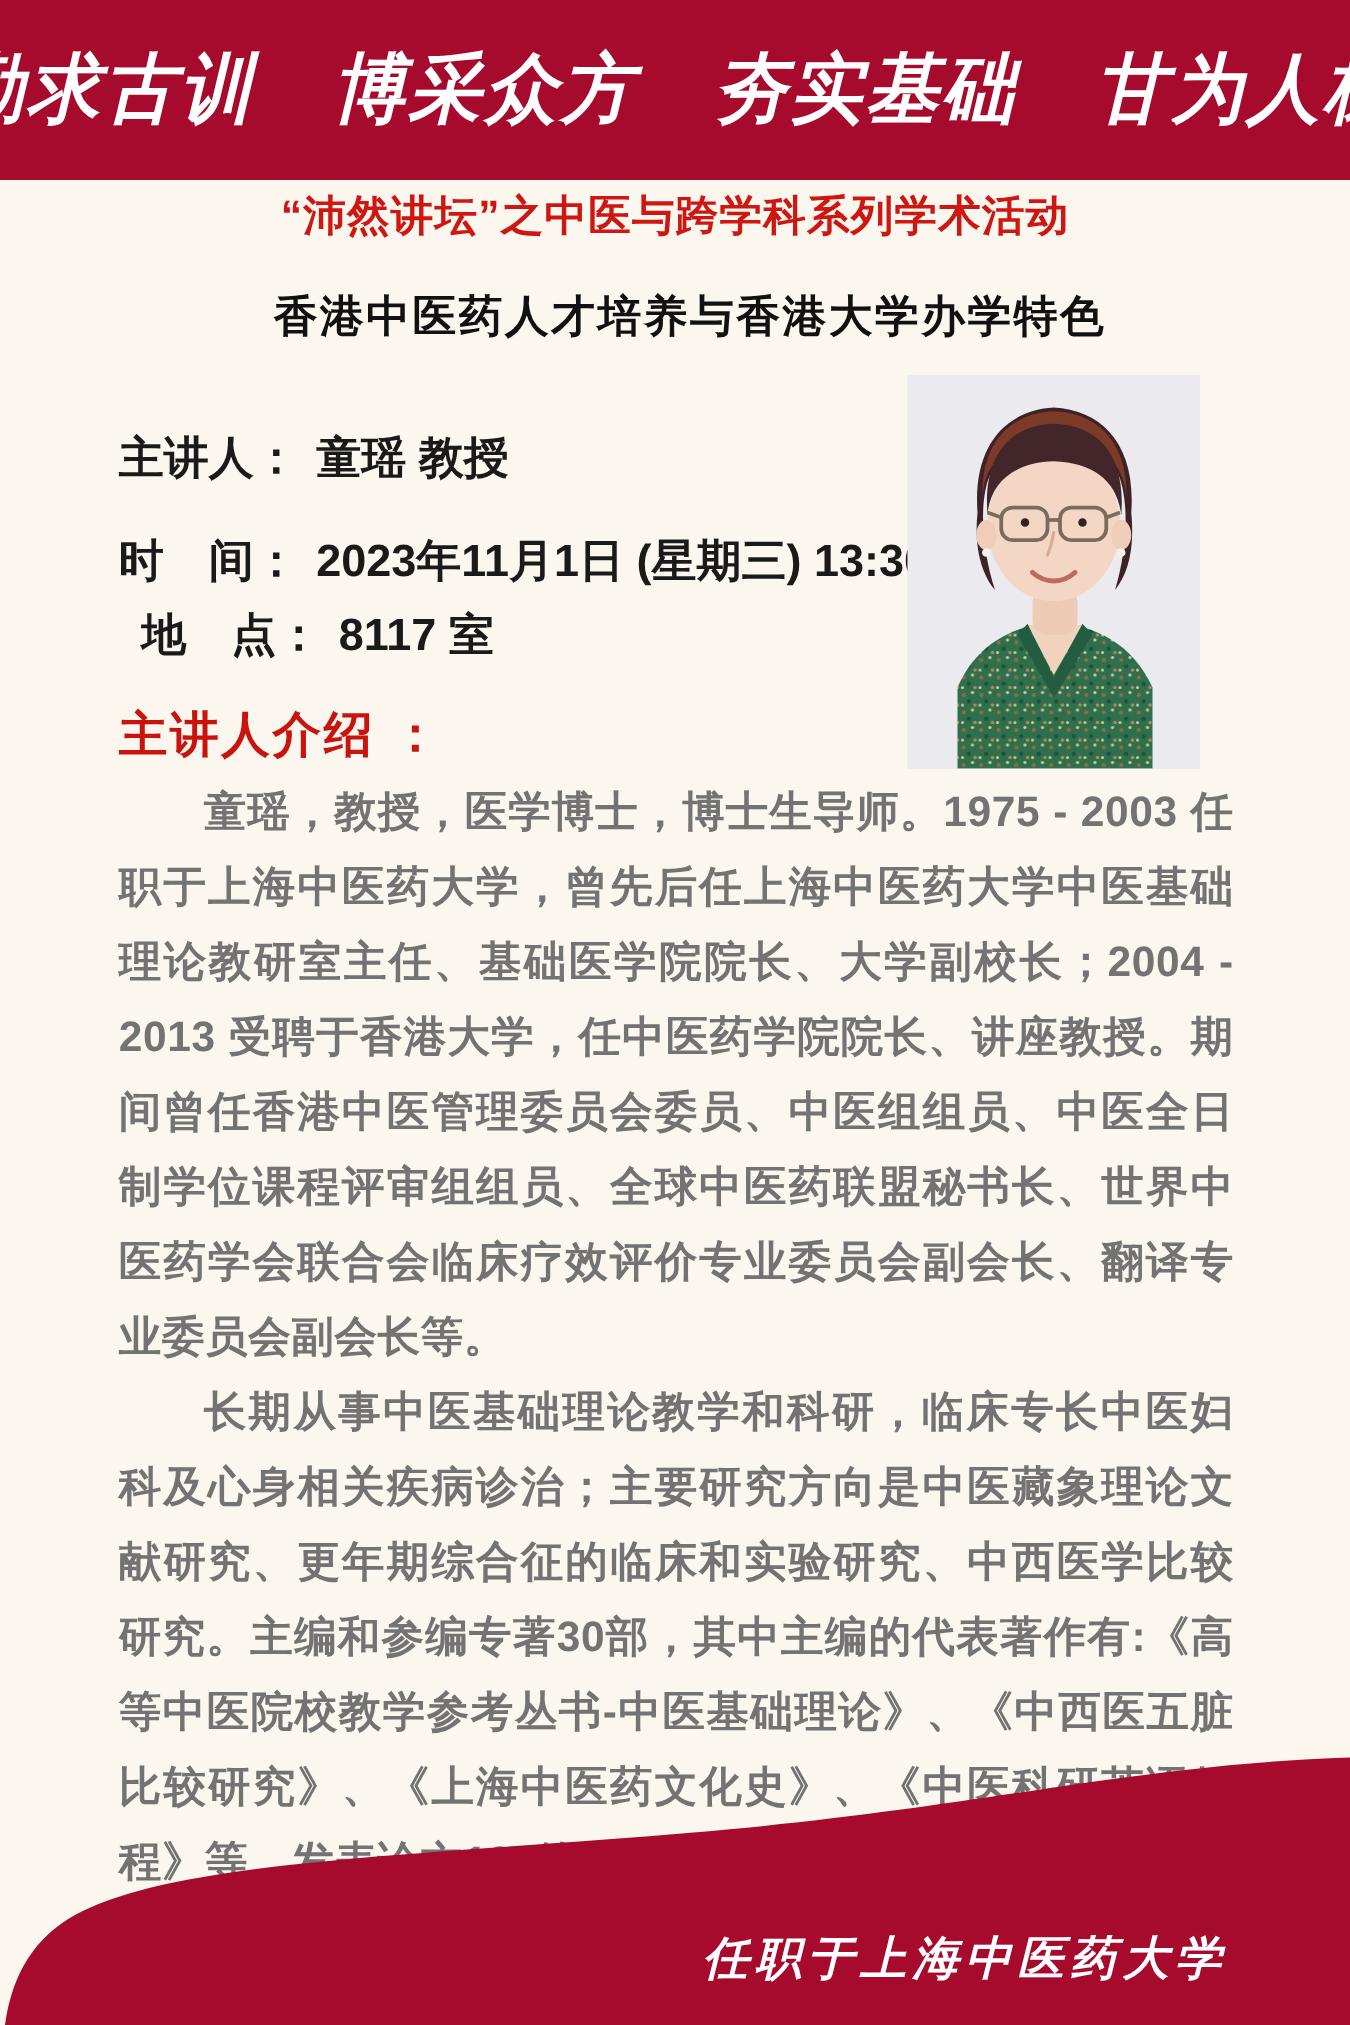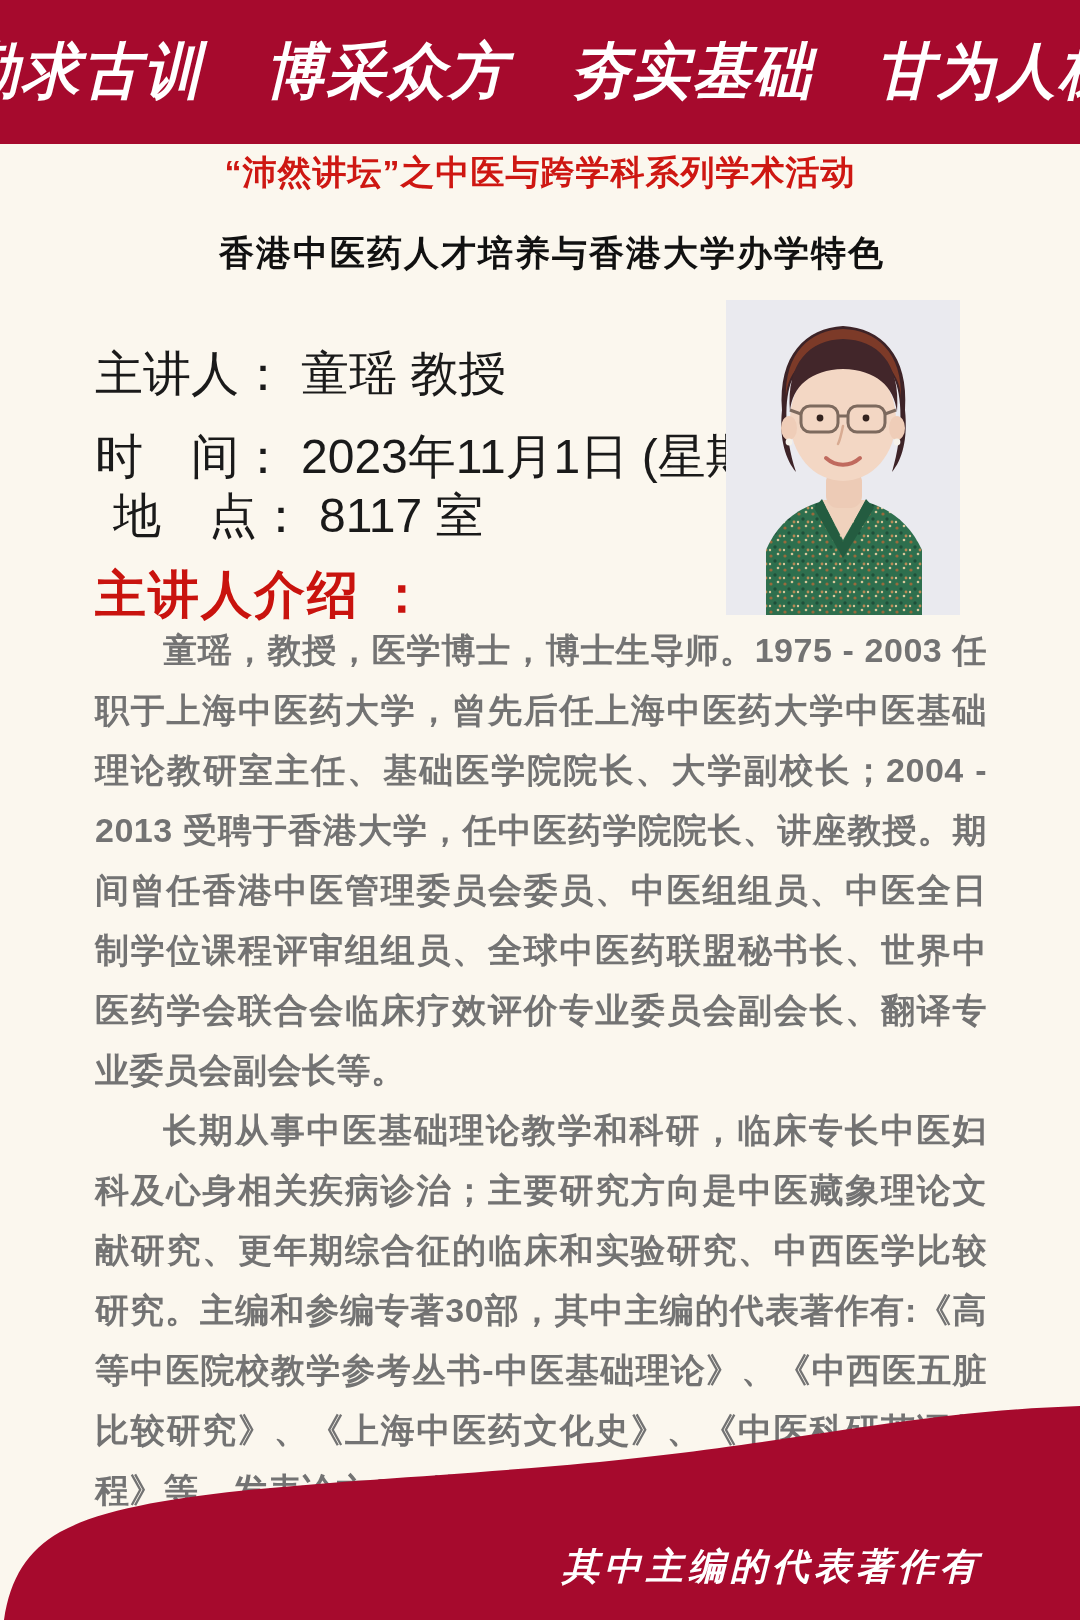--- a/index.html
+++ b/index.html
@@ -54,35 +54,35 @@
     text-align: center;
     color: #111111;
     font-size: 35px;
     font-weight: bold;
     letter-spacing: 2px;
   }
   
   .info-row {
     position: absolute;
     left: 95px;
-    font-size: 48px;
-    font-weight: 400;
+    font-size: 36px;
+    font-weight: 700;
     color: #1a1a1a;
     white-space: nowrap;
     text-align: right;
   }
   .info-row .value { margin-left: 14px; }
   .row-speaker { top: 342px; }
   .row-time    { top: 425px; }
   .row-place   { top: 484px; margin-left: 18px; }
   .section-heading {
     position: absolute;
     left: 95px; top: 561px;
     color: #c9130e;
-    font-size: 51px;
+    font-size: 39px;
     font-weight: bold;
     letter-spacing: 2px;
   }
   
   .photo {
     position: absolute;
     left: 726px; top: 300px;
     width: 234px; height: 315px;
     background: #eaeaef;
     overflow: hidden;
@@ -209,15 +209,15 @@
 
   <div class="bio">
     <p>童瑶，教授，医学博士，博士生导师。1975 - 2003 任职于上海中医药大学，曾先后任上海中医药大学中医基础理论教研室主任、基础医学院院长、大学副校长；2004 - 2013 受聘于香港大学，任中医药学院院长、讲座教授。期间曾任香港中医管理委员会委员、中医组组员、中医全日制学位课程评审组组员、全球中医药联盟秘书长、世界中医药学会联合会临床疗效评价专业委员会副会长、翻译专业委员会副会长等。</p>
     <p>长期从事中医基础理论教学和科研，临床专长中医妇科及心身相关疾病诊治；主要研究方向是中医藏象理论文献研究、更年期综合征的临床和实验研究、中西医学比较研究。主编和参编专著30部，其中主编的代表著作有:《高等中医院校教学参考丛书-中医基础理论》、《中西医五脏比较研究》、《上海中医药文化史》、《中医科研英语教程》等。发表论文125篇(其中SCI期刊63篇) 。</p>
     <p>目前为上海中医药大学退休教授，专家委员会副主任委员。香港大学名誉教授。</p>
   </div>
 
   <svg class="swoosh" viewBox="0 0 1080 230" preserveAspectRatio="none">
     <path d="M1080,16 C900,22 790,56 555,76 C330,95 140,98 60,142 C28,160 10,188 4,230 L1080,230 Z" fill="#a60a2d"></path>
   </svg>
-  <div class="organizer">其中主编的代表著作有</div>
+  <div class="organizer">任职于上海中医药大学</div>
 
 </div>
 
 </body></html>

